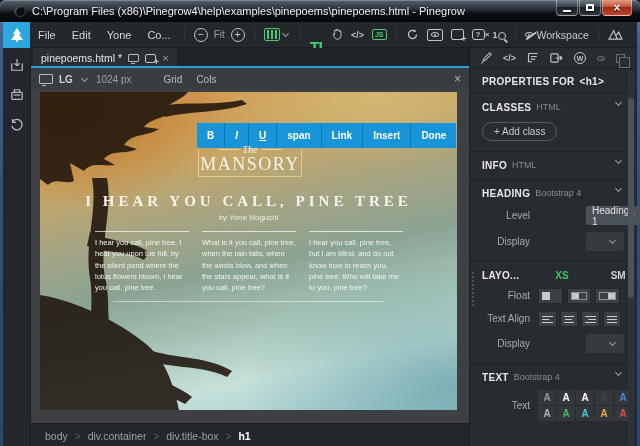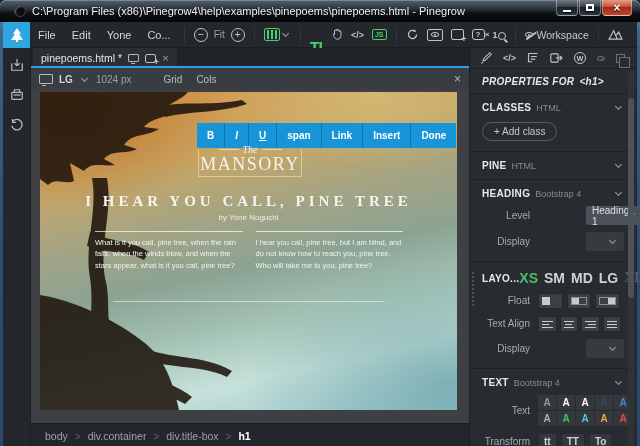--- a/index.html
+++ b/index.html
@@ -115,35 +115,35 @@
 
   
   .rightpanel { width:167px; background:#282b30; border-left:1px solid #1b1e22; position:relative; display:flex; flex-direction:column; flex:0 0 auto; }
   .panel-icons { height:20px; display:flex; align-items:center; gap:11px; padding:0 10px; flex:0 0 auto; }
   .p-ic { color:#c0c4c9; display:inline-flex; }
   .p-ic.dim { color:#6a7077; }
   .wp-ic { width:12px; height:12px; border:1.5px solid #c0c4c9; border-radius:50%; font-size:7px; font-weight:bold; color:#c0c4c9; display:flex; align-items:center; justify-content:center; }
   .layers-ic { width:9px; height:9px; border:1.5px solid #6a7077; position:relative; }
   .layers-ic::after { content:""; position:absolute; left:2px; top:2px; width:9px; height:9px; border:1.5px solid #6a7077; background:#282b30; }
 
-  .props-header { height:26px; display:flex; align-items:center; gap:5px; padding:0 12px; border-top:1px solid #1d2024; border-bottom:1px solid #1d2024; flex:0 0 auto;font-style:italic; }
+  .props-header { height:26px; display:flex; align-items:center; gap:5px; padding:0 12px; border-top:1px solid #1d2024; border-bottom:1px solid #1d2024; flex:0 0 auto; }
   .ph-text, .sec-title { color:#e6e8ea; font-size:10px; font-weight:bold; letter-spacing:.3px; }
   .sec-sub { color:#878d94; font-size:9px; margin-left:5px; }
   .sec-chev { margin-left:auto; }
   .section { padding:8px 12px 10px; border-bottom:1px solid #1d2024; flex:0 0 auto; }
-  .sec-head { display:flex; align-items:center; }
+  .sec-head { display:flex; }
   .add-class-btn { margin-top:9px; display:inline-block; border:1px solid #565c63; border-radius:11px; color:#c6cacd; font-size:10px; padding:3px 11px; background:transparent; }
   .prop-row { display:flex; align-items:center; margin-top:7px; }
   .prop-label { width:56px; text-align:right; color:#a6acb2; font-size:10px; padding-right:8px; flex:0 0 auto; line-height:1.15; }
   .pg-select { width:96px; height:19px; border-radius:2px; display:flex; align-items:center; padding:0 6px; font-size:10px;margin-left:48px; }
   .pg-select.filled { background:#4b5158; color:#dde0e2; }
   .pg-select.empty { background:#363b40; color:#9aa0a5; }
   .pg-select .chev { margin-left:auto; }
   .bp-row { display:flex; gap:6px; margin-left:auto; align-items:center; }
-  .bp { font-size:14px; font-weight:bold; color:#ced2d6; }
+  .bp { font-size:10px; font-weight:bold; color:#ced2d6;margin-left:36px; }
   .bp.active { color:#45c06a; } .bp.disabled { color:#565c63;font-family:Liberation Serif, serif; }
   .layout-sec { position:relative; }
   .layout-sec::before { content:""; position:absolute; left:2px; top:10px; height:34px; border-left:2px dotted #4a5056; }
 
   .icon-btn { width:21px; height:16px; background:#3b4046; border:1px solid #23262a; display:flex; flex-direction:column; justify-content:center; gap:2px; padding:0 3px; margin-right:3px; }
   .icon-btn i { height:1px; background:#c9cdd1; display:block; }
   .al-left i:nth-child(1){width:100%}.al-left i:nth-child(2){width:70%}.al-left i:nth-child(3){width:100%}
   .al-center i { margin:0 auto; } .al-center i:nth-child(1){width:100%}.al-center i:nth-child(2){width:70%}.al-center i:nth-child(3){width:100%}
   .al-right i { margin-left:auto; } .al-right i:nth-child(1){width:100%}.al-right i:nth-child(2){width:70%}.al-right i:nth-child(3){width:100%}
   .al-just i { width:100%; }
@@ -324,20 +324,21 @@
               <div class="mansory-top">
                   <span class="logo-the">The</span>
                 </div>
               <div class="logo-main">MANSORY</div>
             </div>
 
             <div class="page-title">I HEAR YOU CALL, PINE TREE</div>
             <div class="byline">by Yone Noguchi</div>
 
             <div class="poem-cols">
+              <div class="poem">I hear you call, pine tree, I hear you upon the hill, by the silent pond where the lotus flowers bloom, I hear you call, pine tree.</div>
               <div class="poem">What is it you call, pine tree, when the rain falls, when the winds blow, and when the stars appear, what is it you call, pine tree?</div>
               <div class="poem">I hear you call, pine tree, but I am blind, and do not know how to reach you, pine tree. Who will take me to you, pine tree?</div>
             </div>
 
             <div class="page-hr"></div>
           </div>
         </div>
 
         <div class="breadcrumb">
           <span class="bc-item">body</span>
@@ -390,21 +391,21 @@
           <div class="sec-head">
             <span class="sec-title">CLASSES</span>
             <span class="sec-sub">HTML</span>
             <span class="chev sec-chev"></span>
           </div>
           <button class="add-class-btn">+ Add class</button>
         </div>
 
         <div class="section" style="padding-bottom:8px;">
           <div class="sec-head">
-            <span class="sec-title">PINE</span>
+            <span class="sec-title">INFO</span>
             <span class="sec-sub">HTML</span>
             <span class="chev sec-chev"></span>
           </div>
         </div>
 
         <div class="section">
           <div class="sec-head">
             <span class="sec-title">HEADING</span>
             <span class="sec-sub">Bootstrap 4</span>
             <span class="chev sec-chev"></span>
@@ -495,26 +496,20 @@
               <span class="tcell" style="color: rgb(255, 255, 255);">A</span>
               <span class="tcell" style="color: rgb(63, 70, 80);">A</span>
               <span class="tcell" style="color: rgb(77, 134, 216);">A</span>
               <span class="tcell" style="color: rgb(170, 178, 186);">A</span>
               <span class="tcell" style="color: rgb(67, 194, 98);">A</span>
               <span class="tcell" style="color: rgb(82, 197, 222);">A</span>
               <span class="tcell" style="color: rgb(237, 167, 63);">A</span>
               <span class="tcell" style="color: rgb(221, 79, 68);">A</span>
             </span>
           </div>
-          <div class="prop-row">
-            <span class="prop-label" style="overflow:hidden;white-space:nowrap;">Transform</span>
-            <span class="tf-btn">tt</span>
-            <span class="tf-btn">TT</span>
-            <span class="tf-btn">To</span>
-          </div>
         </div>
 
         <div class="pscroll-track"></div>
         <div class="pscroll-thumb"></div>
       </div>
     </div>
   </div>
 </div>
 
 </body></html>

